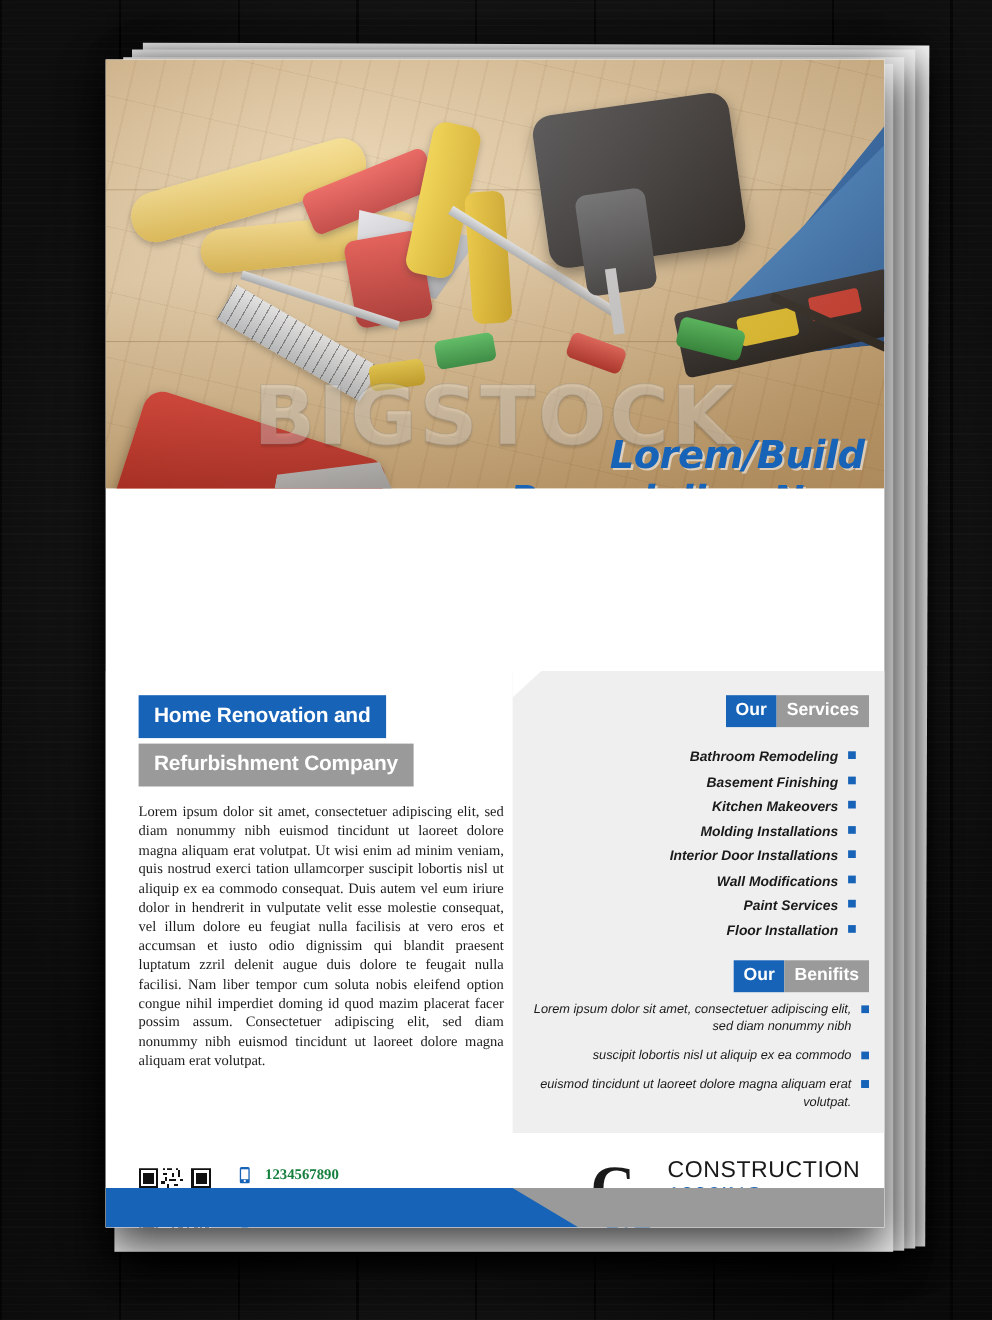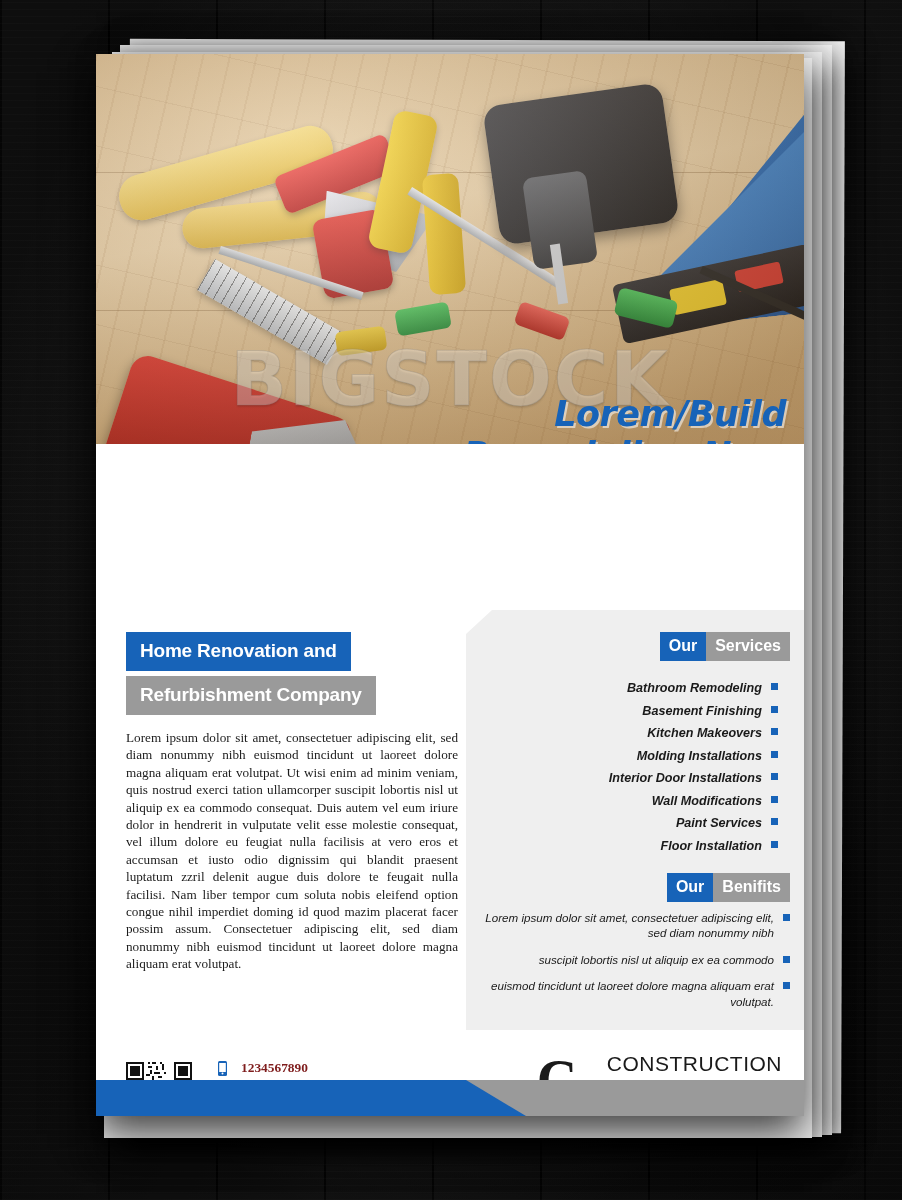--- a/index.html
+++ b/index.html
@@ -144,21 +144,21 @@
     font-size:11.6px;font-style:italic;color:#1a1a1a;line-height:15.6px;
     margin-bottom:11px;position:relative;padding-right:16px;
   }
   .ben li .sq{position:absolute;right:0;top:4px;width:7px;height:7px;background:#1763b8;}
 
   
   .qr{position:absolute;left:30px;top:452px;width:66px;height:66px;background:#fff;}
   .contact{position:absolute;left:118px;top:450px;}
   .crow{display:flex;align-items:center;margin-bottom:11px;}
   .cicon{width:17px;height:15px;margin-right:10px;flex:0 0 auto;}
-  .ctext{font-family:"Liberation Serif", serif;font-size:13.4px;color:#7f1d1d;font-weight:bold;}
+  .ctext{font-family:"Liberation Serif", serif;font-size:13.4px;color:#15803d;font-weight:bold;}
 
   
   .logo{position:absolute;right:22px;top:442px;text-align:left;}
   .logo .big{position:absolute;left:-8px;top:2px;font-family:"Liberation Serif", serif;
     font-size:56px;font-weight:bold;color:#1a1a1a;line-height:52px;}
   .logo .bigm{position:absolute;left:6px;top:30px;font-family:"Liberation Serif", serif;
     font-size:44px;font-weight:bold;color:#1763b8;line-height:42px;}
   .logo .w1{margin-left:62px;font-family:"Liberation Sans", sans-serif;font-size:21px;letter-spacing:.5px;color:#1a1a1a;}
   .logo .w2{margin-left:62px;font-family:"Liberation Sans", sans-serif;font-size:21px;letter-spacing:.5px;color:#1763b8;}
 

